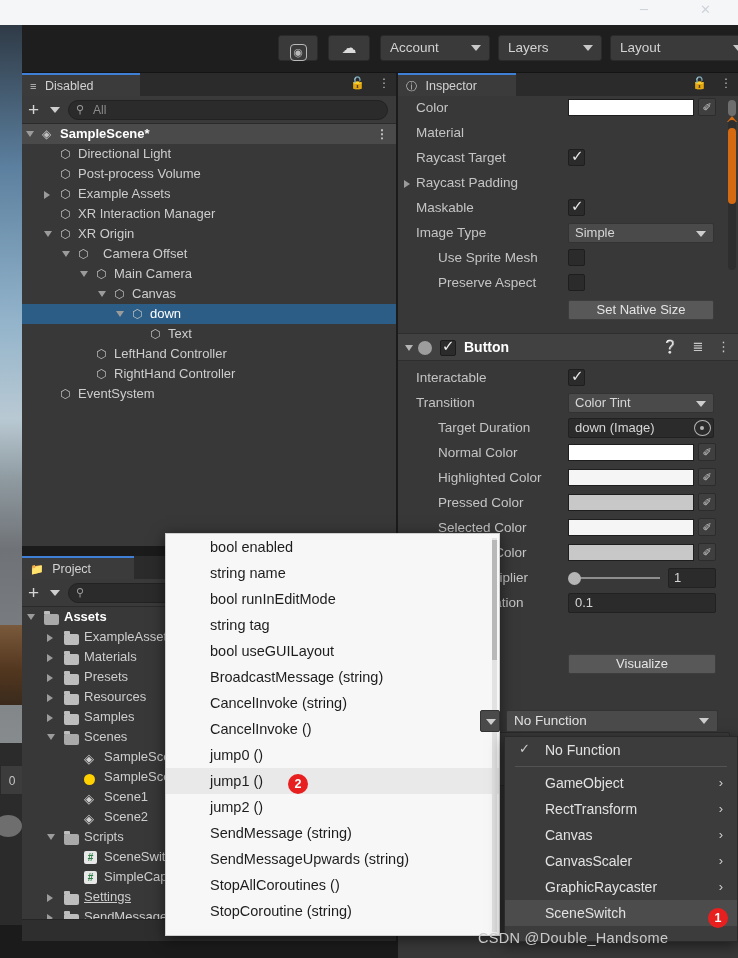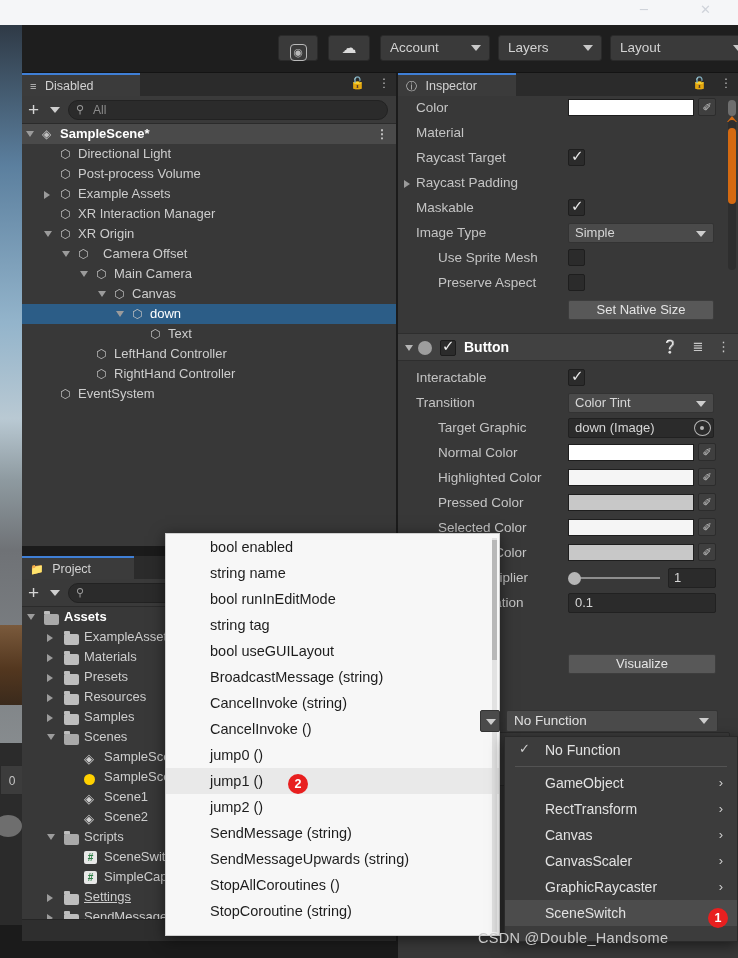--- a/index.html
+++ b/index.html
@@ -594,21 +594,21 @@
       <div id="btn-rows">
           <div class="irow">
             <span class="ilabel">Interactable</span>
             <span class="icheck on"></span>
           </div>
           <div class="irow">
             <span class="ilabel">Transition</span>
             <span class="ifield dd">Color Tint<span class="dcaret"></span></span>
           </div>
           <div class="irow">
-            <span class="ilabel ind">Target Graphic</span>
+            <span class="ilabel ind">Target Duration</span>
             <span class="ifield">down (Image)<span class="objpick"></span></span>
           </div>
           <div class="irow">
             <span class="ilabel ind">Normal Color</span>
             <span class="colorbar" style="background: rgb(255, 255, 255);"></span>
             <span class="eyedrop">✐</span>
           </div>
           <div class="irow">
             <span class="ilabel ind">Highlighted Color</span>
             <span class="colorbar" style="background: rgb(245, 245, 245);"></span>

